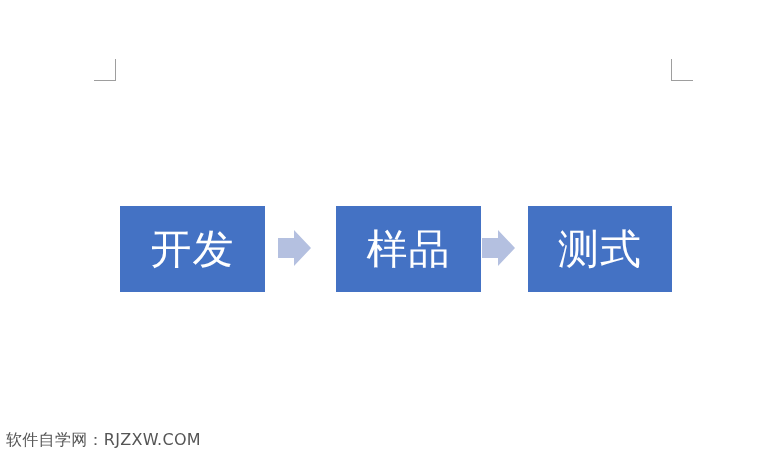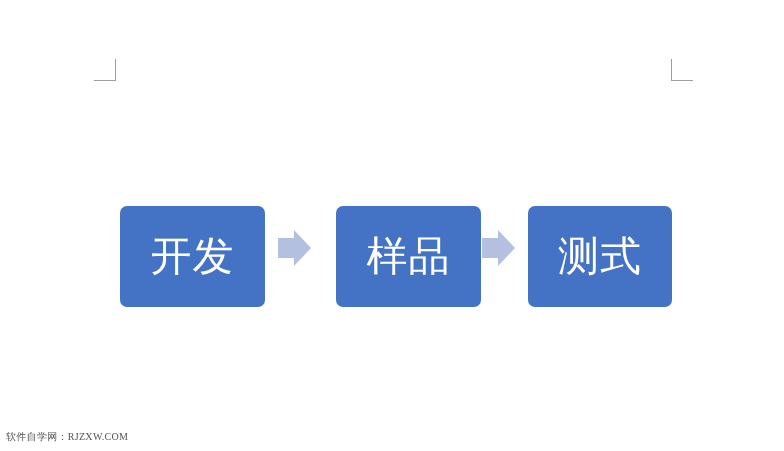--- a/index.html
+++ b/index.html
@@ -28,23 +28,23 @@
     }
     .corner-tr {
       left: 671px;
       top: 59px;
       border-left: 1px solid #9e9e9e;
       border-bottom: 1px solid #9e9e9e;
     }
     .step {
       position: absolute;
       top: 206px;
-      height: 101px;
+      height: 86px;
       background: #4472c4;
-      border-radius: 7px;
+      border-radius: 0;
       color: #ffffff;
       font-size: 41px;
       display: flex;
       align-items: center;
       justify-content: center;
       letter-spacing: 1px;
     }
     .step-1 { left: 120px; width: 145px; }
     .step-2 { left: 336px; width: 145px; }
     .step-3 { left: 528px; width: 144px; text-align: center; }
@@ -53,24 +53,23 @@
       top: 230px;
       width: 33px;
       height: 36px;
     }
     .arrow-1 { left: 278px; }
     .arrow-2 { left: 482px; }
     .watermark {
       position: absolute;
       left: 6px;
       top: 430px;
-      font-size: 10px;
+      font-size: 16px;
       color: #555555;
       letter-spacing: 0.3px;
-      font-family: Liberation Serif, serif;
     }
   </style>
 </head>
 <body>
 
 <div class="corner corner-tl"></div>
 <div class="corner corner-tr"></div>
 
 <div class="step step-1">
   <span>开发</span>

